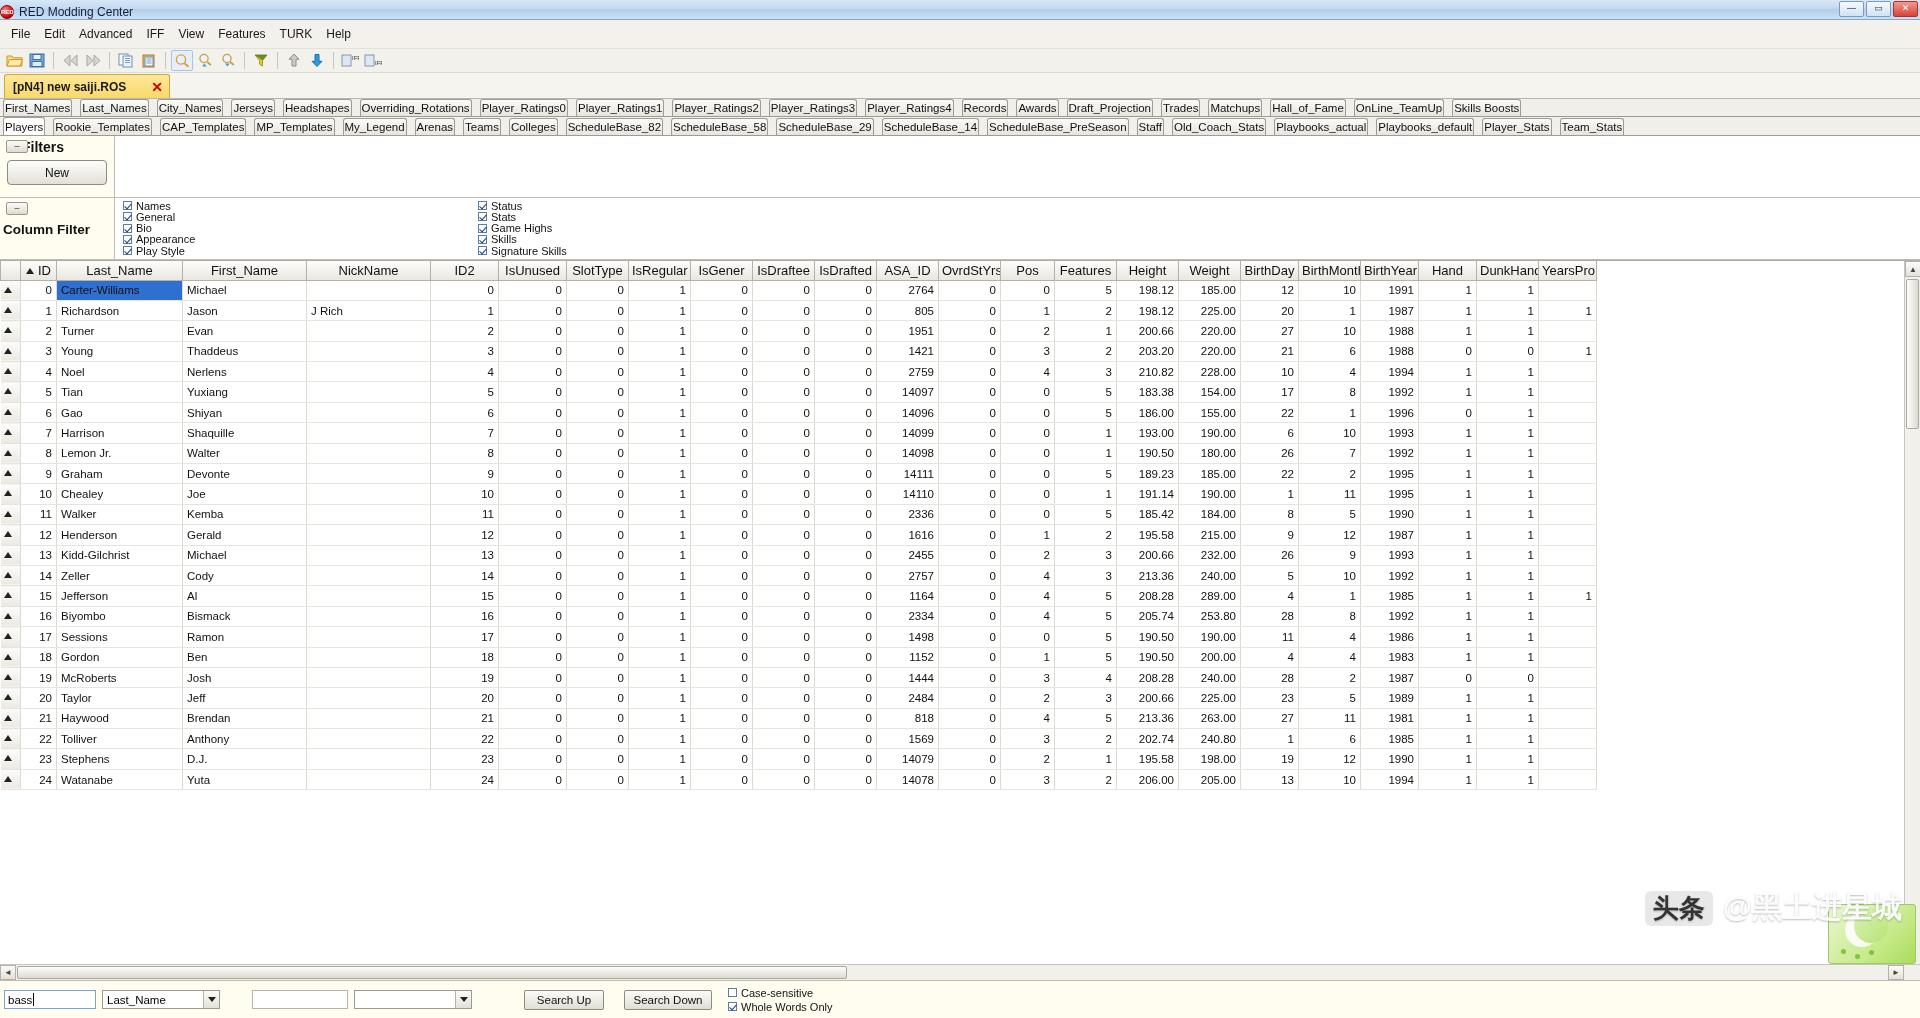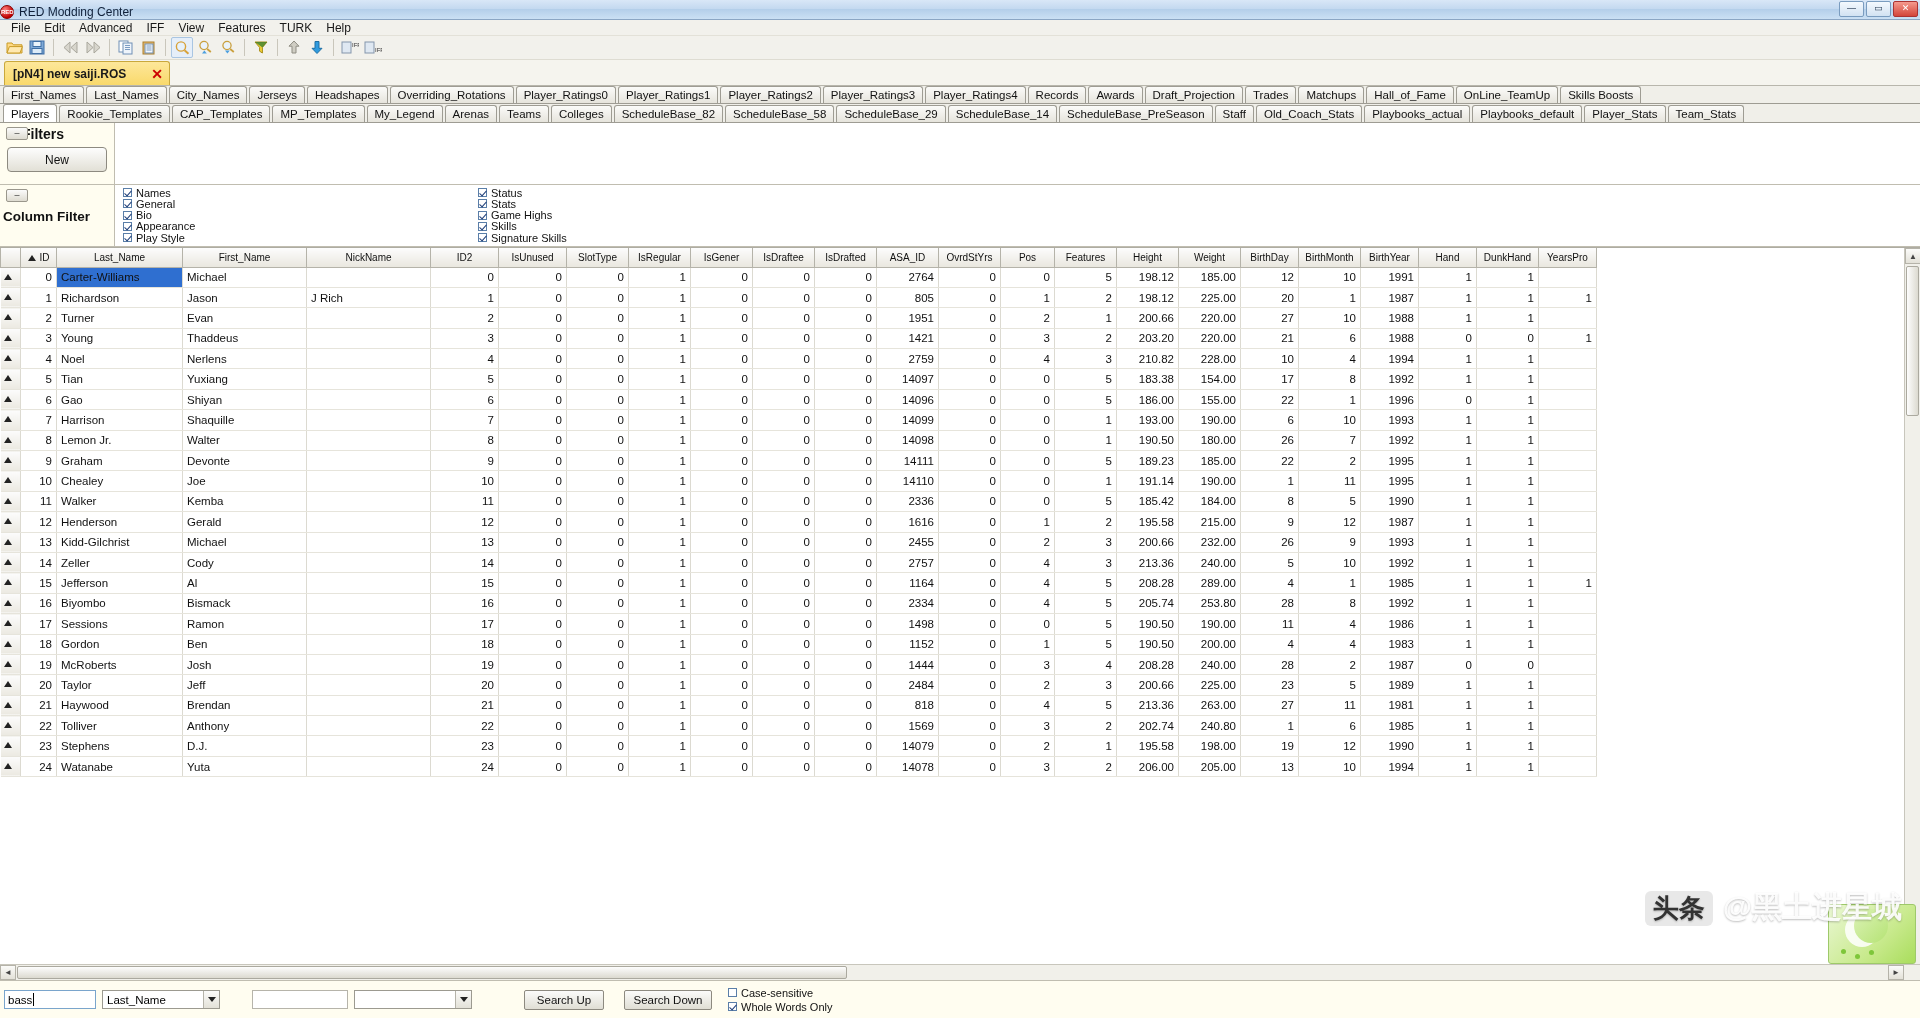--- a/index.html
+++ b/index.html
@@ -39,21 +39,21 @@
   .winbtn {
     width: 25px; height: 16px;
     background: linear-gradient(to bottom,#f4f9fe,#d2e2f2);
     border: 1px solid #7a9cbf; border-radius: 2px;
     font-size: 9px; line-height: 13px; text-align: center; color: #20344d;
   }
   .winbtn.close { background: linear-gradient(to bottom,#f59a8e,#d3453a); border-color:#a33; color:#fff; }
 
   
   .menubar {
-    height: 16px; background: #f2f1ec;
+    height: 29px; background: #f2f1ec;
     display: flex; align-items: center;
     border-bottom: 1px solid #e3e1d8;
     padding-left: 4px;
     flex: 0 0 auto;
   }
   .menu-item { padding: 1px 7px; font-size: 12px; color: #1a1a1a; }
 
   
   .toolbar {
     height: 24px; background: #f2f1ec;
@@ -99,22 +99,22 @@
     overflow: hidden;
     flex: 0 0 auto;
   }
   .tabstrip.row1 { border-bottom: 1px solid #9e9c93; }
   .tab {
     height: 17px;
     background: linear-gradient(to bottom,#fbfbf9,#e6e4dc);
     border: 1px solid #9e9c93;
     border-bottom: none;
     border-radius: 3px 3px 0 0;
-    margin-right: 2px;
-    padding: 0 7px;
+    margin-right: 8px;
+    padding: 0 1px;
     display: flex; align-items: center;
     font-size: 11.5px; color: #111;
     white-space: nowrap;
   }
   .tab.active {
     background: #ffffff;
     position: relative; z-index: 2;
     height: 18px;
   }
   .tabstrip.row2 { border-bottom: 1px solid #9e9c93; height: 19px;}
@@ -210,21 +210,21 @@
     table-layout: fixed;
     width: 1568px;
     font-size: 11.5px;
   }
   table.grid th {
     height: 19px;
     background: linear-gradient(to bottom,#fcfcfc,#e9e7df);
     border: 1px solid #b5b3a9;
     border-top: none;
     font-weight: normal;
-    font-size: 10px;
+    font-size: 13px;
     color: #111;
     padding: 0 3px;
     white-space: nowrap;
     overflow: hidden;
   }
   table.grid td {
     height: 20.4px;
     border-right: 1px solid #dcdad1;
     border-bottom: 1px solid #e6e4db;
     padding: 0 4px;

